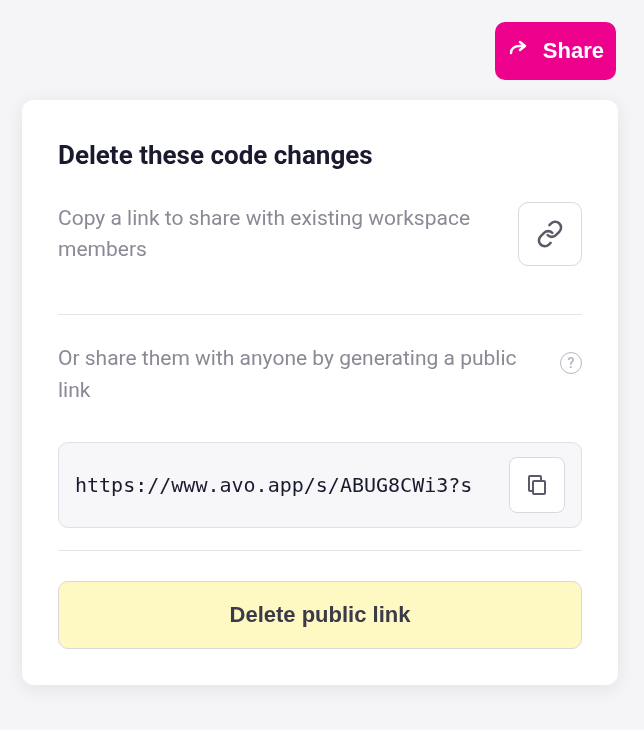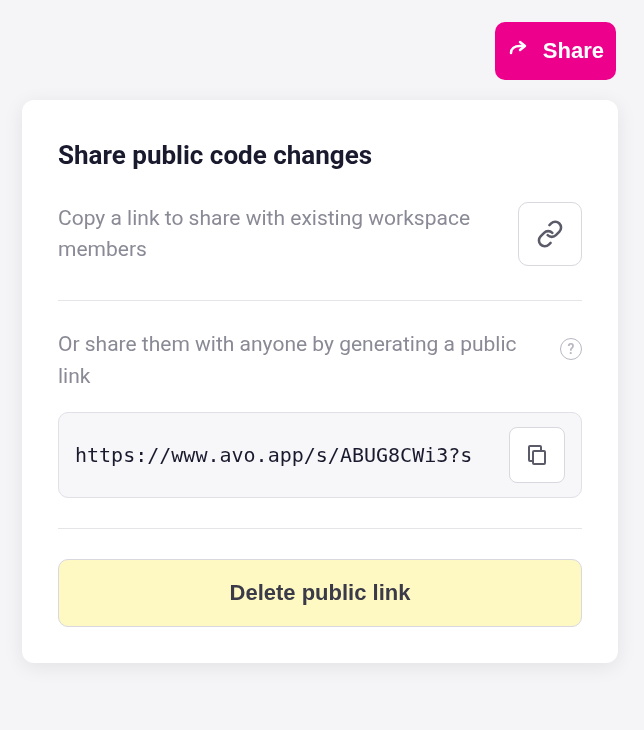--- a/index.html
+++ b/index.html
@@ -49,21 +49,21 @@
       font-size: 26px;
       font-weight: 700;
       color: #1a1a2e;
       margin-bottom: 32px;
     }
     .row-copy-link {
       display: flex;
       align-items: center;
       justify-content: space-between;
       gap: 20px;
-      padding-bottom: 34px;
+      padding-bottom: 48px;
       border-bottom: 1px solid #e5e5e8;
     }
     .description-text {
       font-size: 21px;
       color: #8a8a96;
       line-height: 1.5;
       flex: 1;
     }
     .icon-button {
       width: 64px;
@@ -83,21 +83,21 @@
       stroke: #5a5a68;
     }
     .public-section {
       padding-top: 28px;
     }
     .public-desc-row {
       display: flex;
       align-items: baseline;
       flex-wrap: wrap;
       gap: 6px;
-      margin-bottom: 20px;
+      margin-bottom: 36px;
     }
     .help-icon {
       display: inline-flex;
       align-items: center;
       justify-content: center;
       width: 22px;
       height: 22px;
       border: 1.5px solid #b8b8c2;
       border-radius: 50%;
       color: #b8b8c2;
@@ -108,21 +108,21 @@
       top: 3px;
     }
     .link-box {
       background: #f7f7f9;
       border: 1.5px solid #e0e0e6;
       border-radius: 10px;
       padding: 14px 16px;
       display: flex;
       align-items: center;
       gap: 12px;
-      margin-bottom: 30px;
+      margin-bottom: 22px;
     }
     .link-text {
       font-family: 'SF Mono', Menlo, Monaco, Consolas, monospace;
       font-size: 20px;
       color: #1a1a2e;
       white-space: nowrap;
       overflow: hidden;
       flex: 1;
     }
     .copy-button {
@@ -164,21 +164,21 @@
 
 <button class="share-button">
   <svg viewBox="0 0 24 24" fill="none" stroke="white" stroke-width="2.5" stroke-linecap="round" stroke-linejoin="round">
     <path d="M4 14 C4 10 7 7 13 7 L17 7"></path>
     <path d="M13 3 L18 7 L13 11"></path>
   </svg>
   <span>Share</span>
 </button>
 
 <div class="panel">
-  <h2 class="panel-title">Share public code changes</h2>
+  <h2 class="panel-title">Delete these code changes</h2>
 
   <div class="row-copy-link">
     <p class="description-text">Copy a link to share with existing workspace members</p>
     <button class="icon-button">
       <svg viewBox="0 0 24 24" fill="none" stroke-width="2.2" stroke-linecap="round" stroke-linejoin="round">
         <path d="M10 13a5 5 0 0 0 7.07 0l3-3a5 5 0 0 0-7.07-7.07l-1.5 1.5"></path>
         <path d="M14 11a5 5 0 0 0-7.07 0l-3 3a5 5 0 0 0 7.07 7.07l1.5-1.5"></path>
       </svg>
     </button>
   </div>

